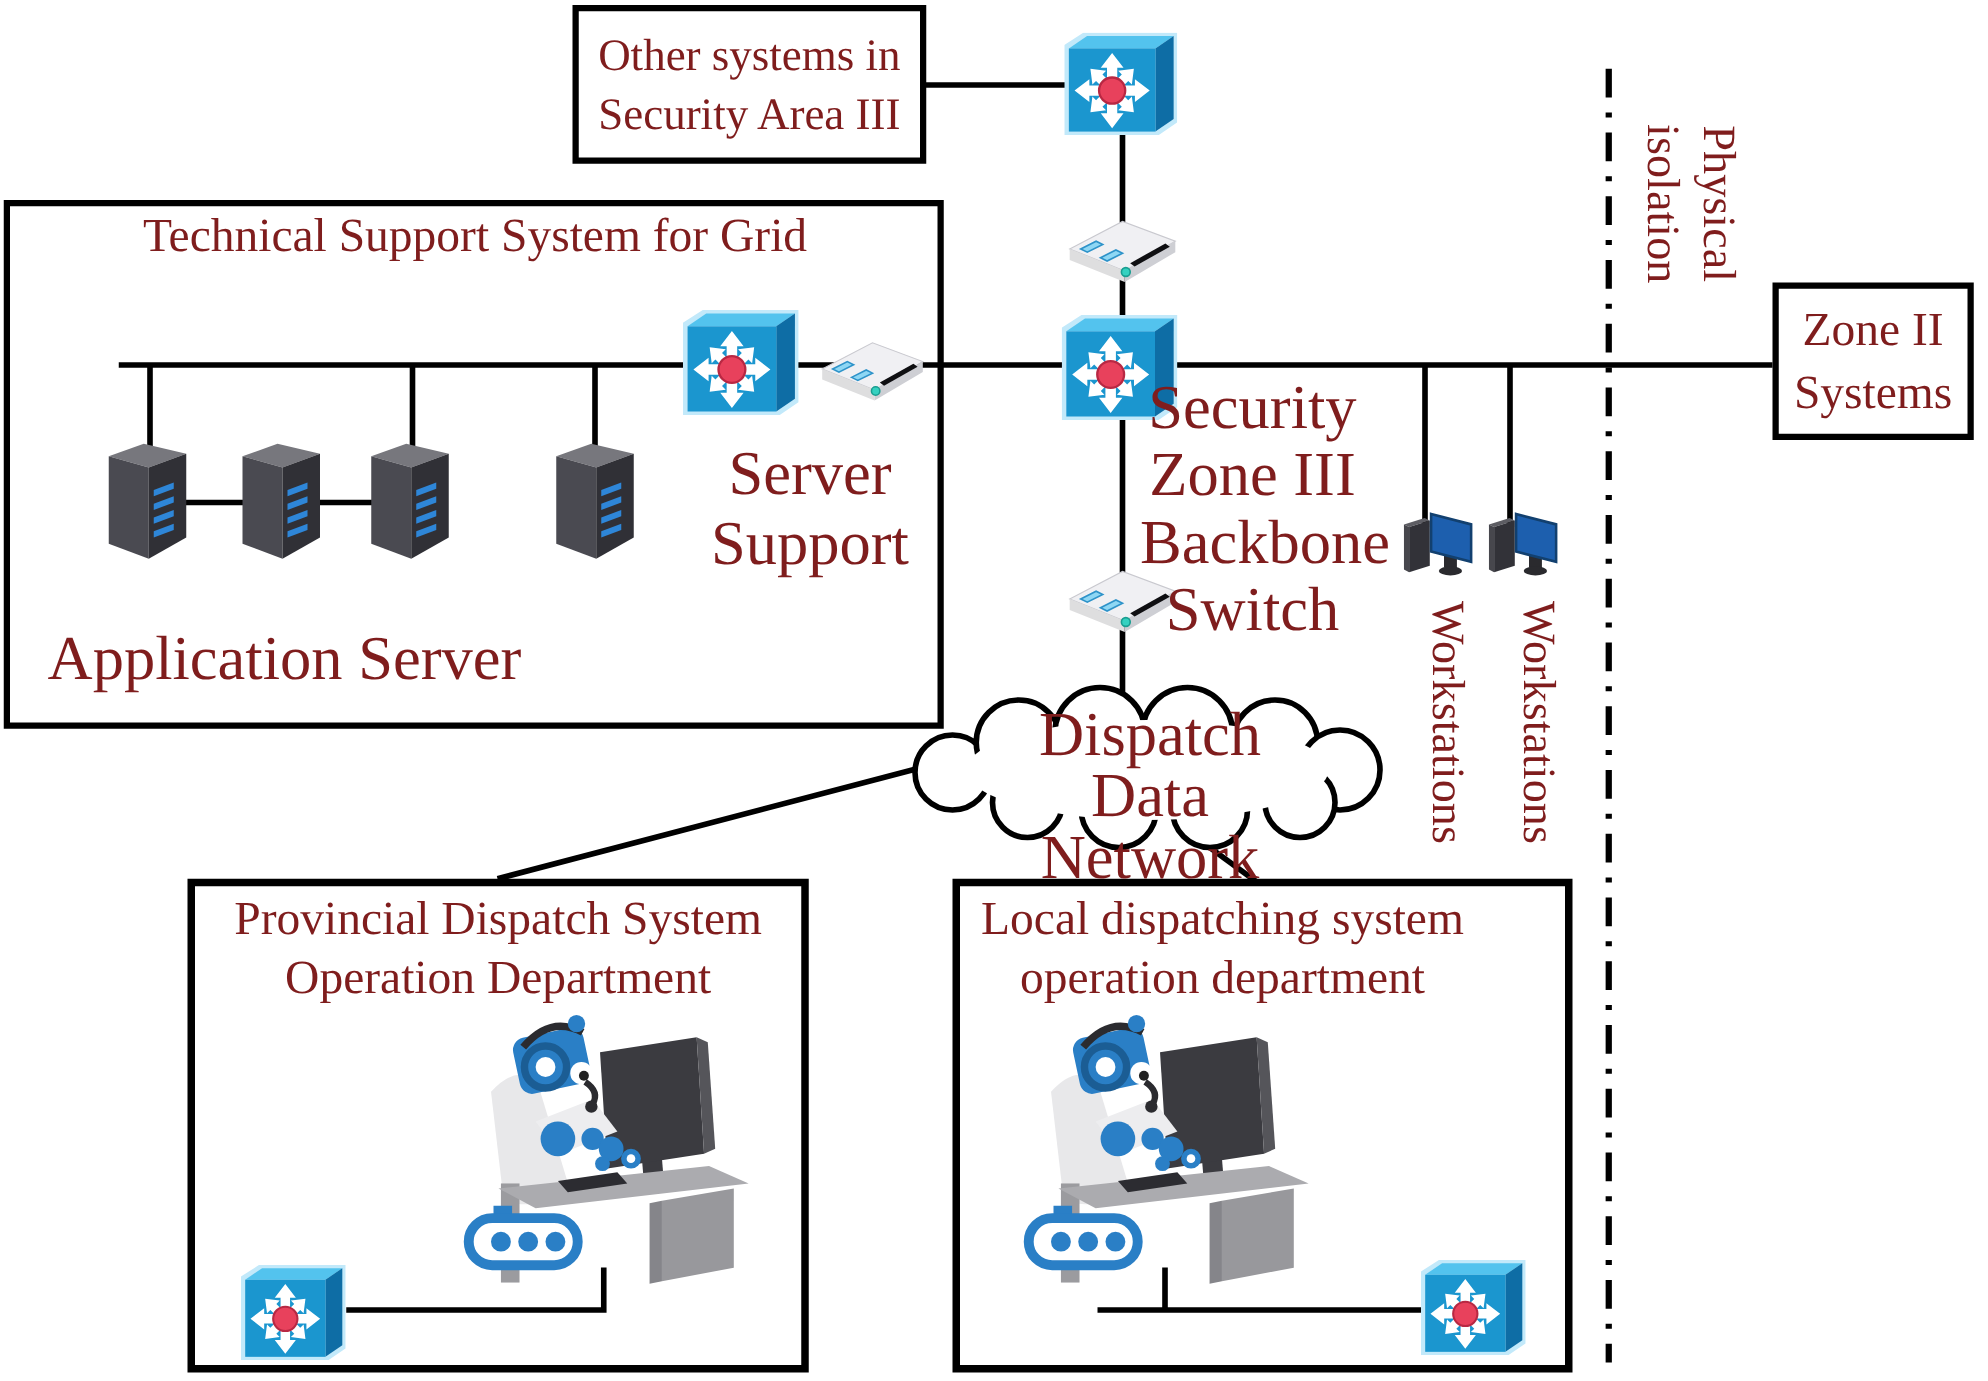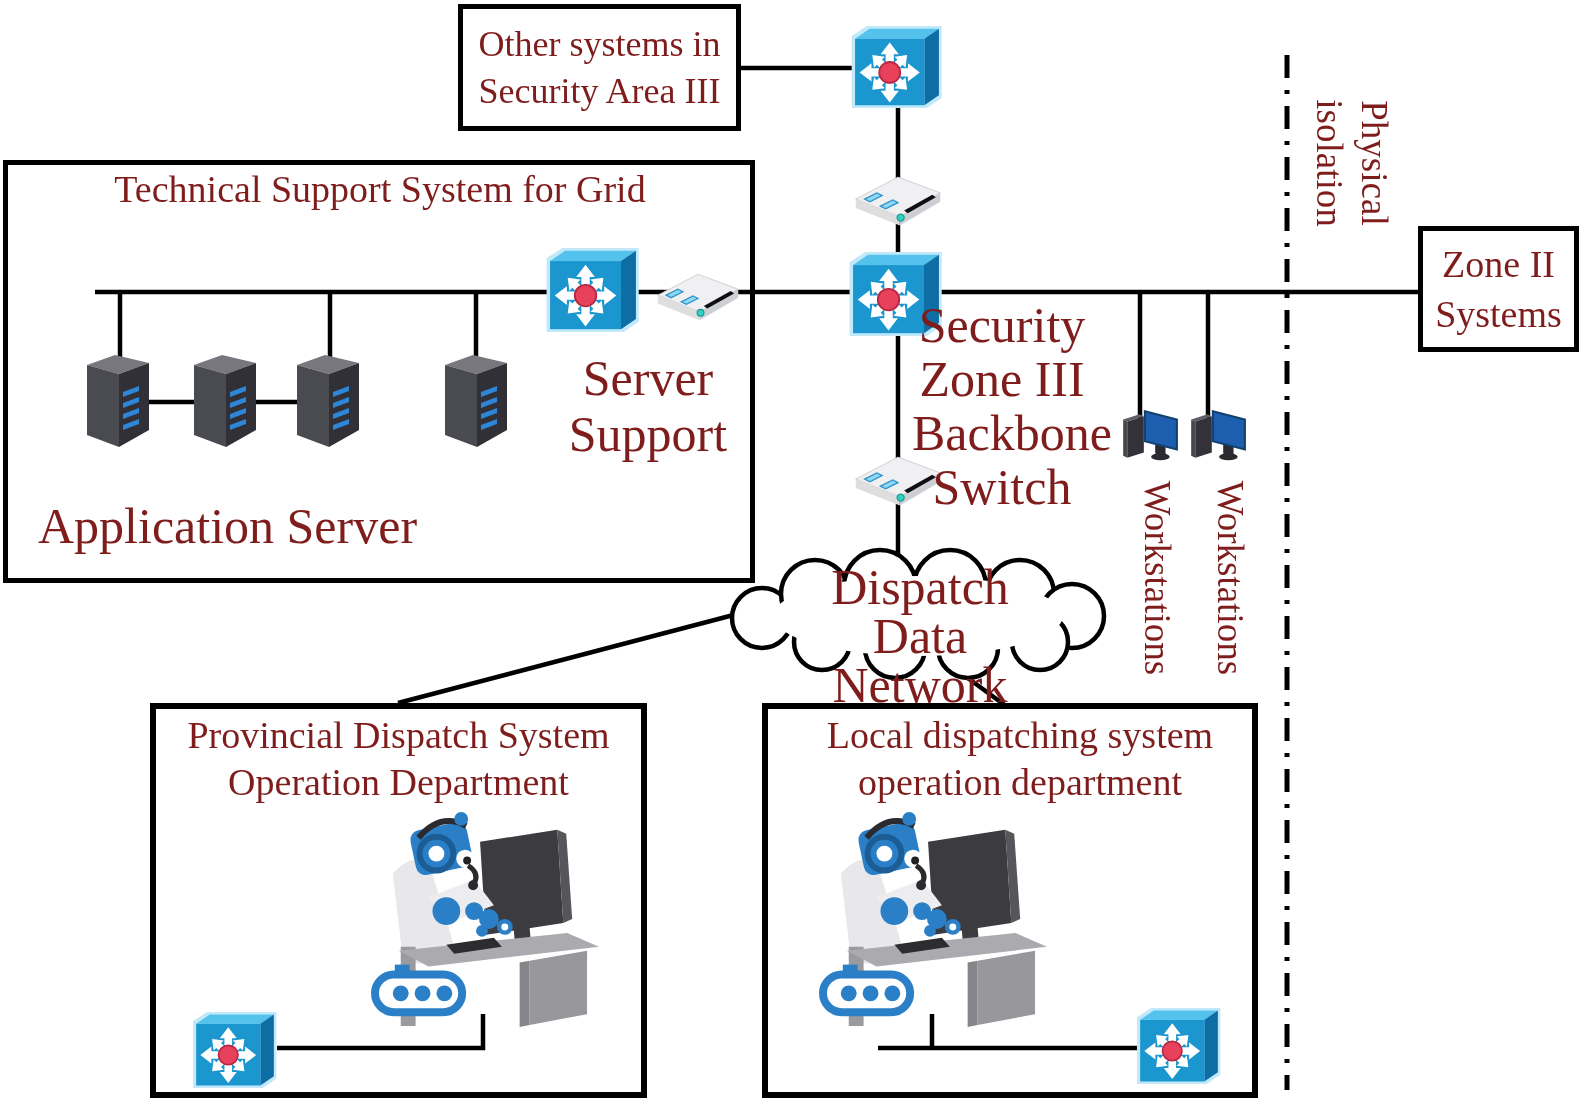--- a/index.html
+++ b/index.html
@@ -162,21 +162,21 @@
     </div>
   </div>
 
   <div class="box" style="left:150px; top:703px; width:497px; height:395px; border-width:6px;"></div>
   <div class="title line-block" style="left:160px; top:712px; width:477px; line-height:47px;">
     <span>Provincial Dispatch System</span>
     <span>Operation Department</span>
   </div>
 
   <div class="box" style="left:762px; top:703px; width:496px; height:395px; border-width:6px;"></div>
-  <div class="title line-block" style="left:782px; top:712px; width:476px; line-height:47px;">
+  <div class="title line-block" style="left:740px; top:712px; width:476px; line-height:47px;">
     <span>Local dispatching system</span>
     <span>operation department</span>
   </div>
 
   <svg class="icon" style="left:851px; top:26px; width:92px; height:82px;" viewBox="0 0 100 90">
       <use href="#sym-switch"></use>
     </svg>
   <svg class="icon" style="left:854px; top:172px; width:88px; height:56px;" viewBox="0 0 100 62">
       <use href="#sym-firewall"></use>
     </svg>

